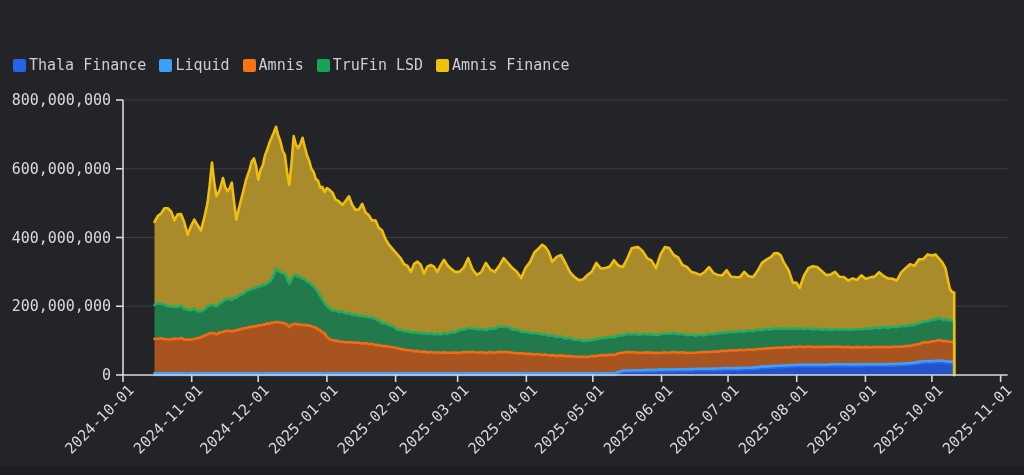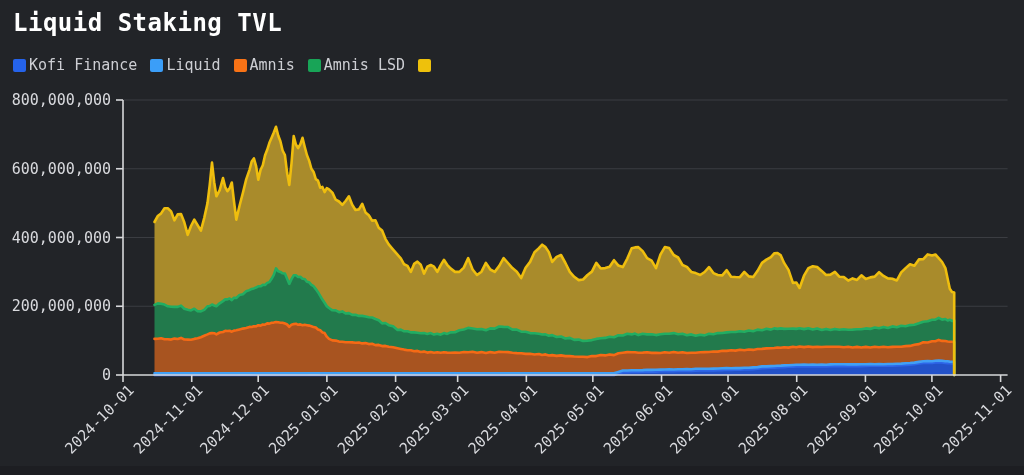--- a/index.html
+++ b/index.html
@@ -66,35 +66,35 @@
       <line x1="796.7131313131313" x2="796.7131313131313" y1="375" y2="382" stroke="#d7d8da" stroke-width="1.6"></line>
       <text x="808.7131313131313" y="391" text-anchor="end" fill="#d9dade" font-size="15" font-family="&quot;DejaVu Sans Mono&quot;,&quot;Liberation Mono&quot;,monospace" transform="rotate(-45 808.7131313131313 391)">2025-08-01</text>
       <line x1="865.4141414141413" x2="865.4141414141413" y1="375" y2="382" stroke="#d7d8da" stroke-width="1.6"></line>
       <text x="877.4141414141413" y="391" text-anchor="end" fill="#d9dade" font-size="15" font-family="&quot;DejaVu Sans Mono&quot;,&quot;Liberation Mono&quot;,monospace" transform="rotate(-45 877.4141414141413 391)">2025-09-01</text>
       <line x1="931.89898989899" x2="931.89898989899" y1="375" y2="382" stroke="#d7d8da" stroke-width="1.6"></line>
       <text x="943.89898989899" y="391" text-anchor="end" fill="#d9dade" font-size="15" font-family="&quot;DejaVu Sans Mono&quot;,&quot;Liberation Mono&quot;,monospace" transform="rotate(-45 943.89898989899 391)">2025-10-01</text>
       <line x1="1000.6" x2="1000.6" y1="375" y2="382" stroke="#d7d8da" stroke-width="1.6"></line>
       <text x="1012.6" y="391" text-anchor="end" fill="#d9dade" font-size="15" font-family="&quot;DejaVu Sans Mono&quot;,&quot;Liberation Mono&quot;,monospace" transform="rotate(-45 1012.6 391)">2025-11-01</text>
     </svg>
   <div class="footer-band"></div>
-  <div class="title">Liquid Staking TVL</div>
   <div class="legend" id="legend">
       <span class="legend-item">
         <span class="swatch" style="background: rgb(37, 99, 235);"></span>
-        <span>Kofi Finance</span>
+        <span>Thala Finance</span>
       </span>
       <span class="legend-item">
         <span class="swatch" style="background: rgb(59, 158, 248);"></span>
         <span>Liquid</span>
       </span>
       <span class="legend-item">
         <span class="swatch" style="background: rgb(249, 115, 22);"></span>
         <span>Amnis</span>
       </span>
       <span class="legend-item">
         <span class="swatch" style="background: rgb(24, 164, 87);"></span>
-        <span>Amnis LSD</span>
+        <span>TruFin LSD</span>
       </span>
       <span class="legend-item">
         <span class="swatch" style="background: rgb(238, 193, 12);"></span>
+        <span>Amnis Finance</span>
       </span>
     </div>
 </div>
 
 </body></html>

